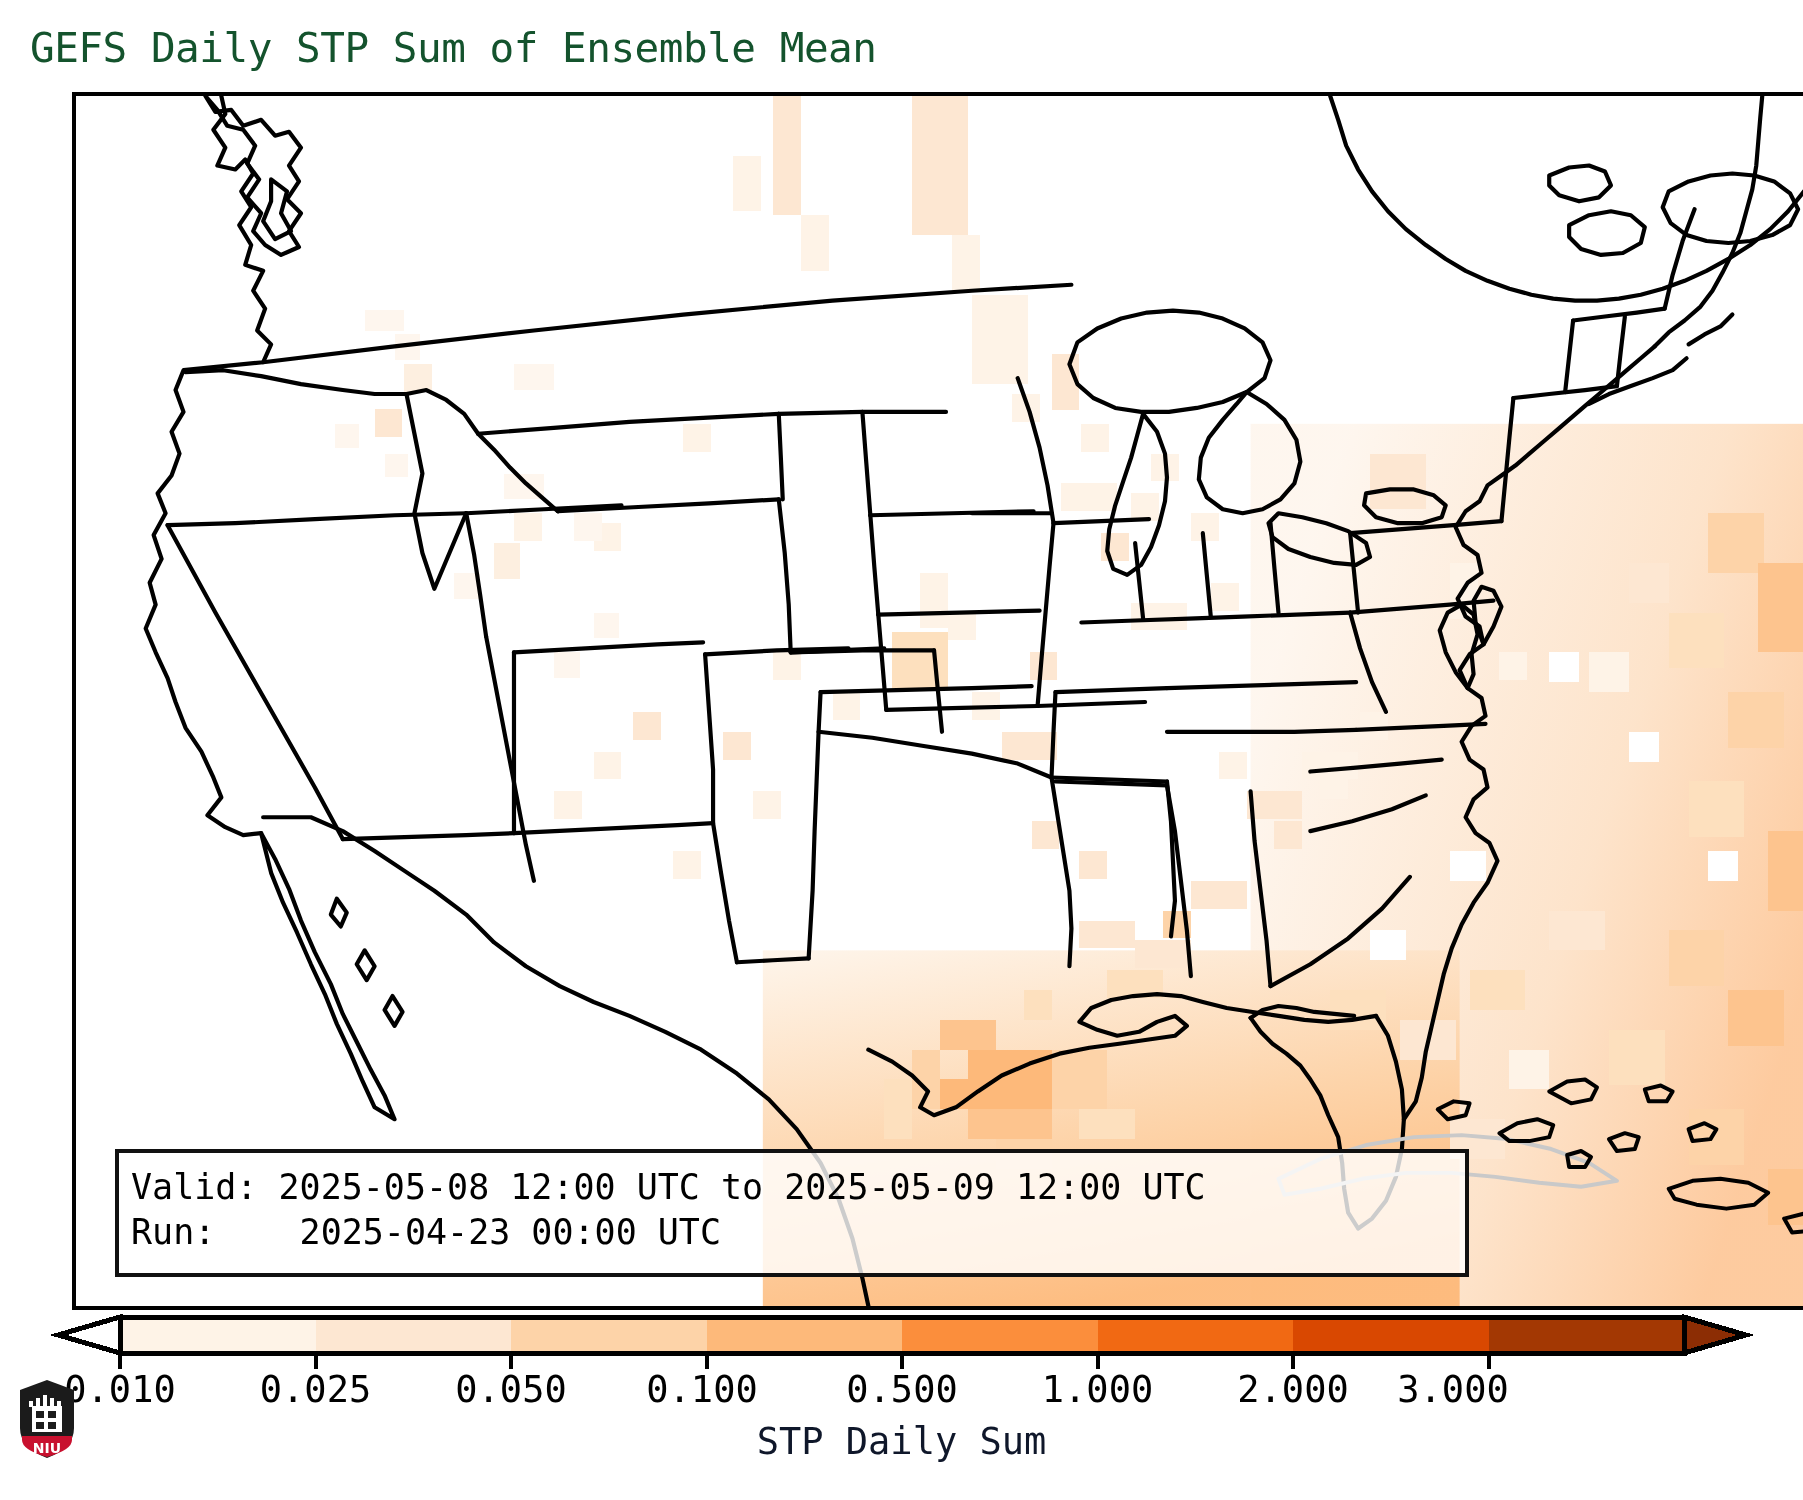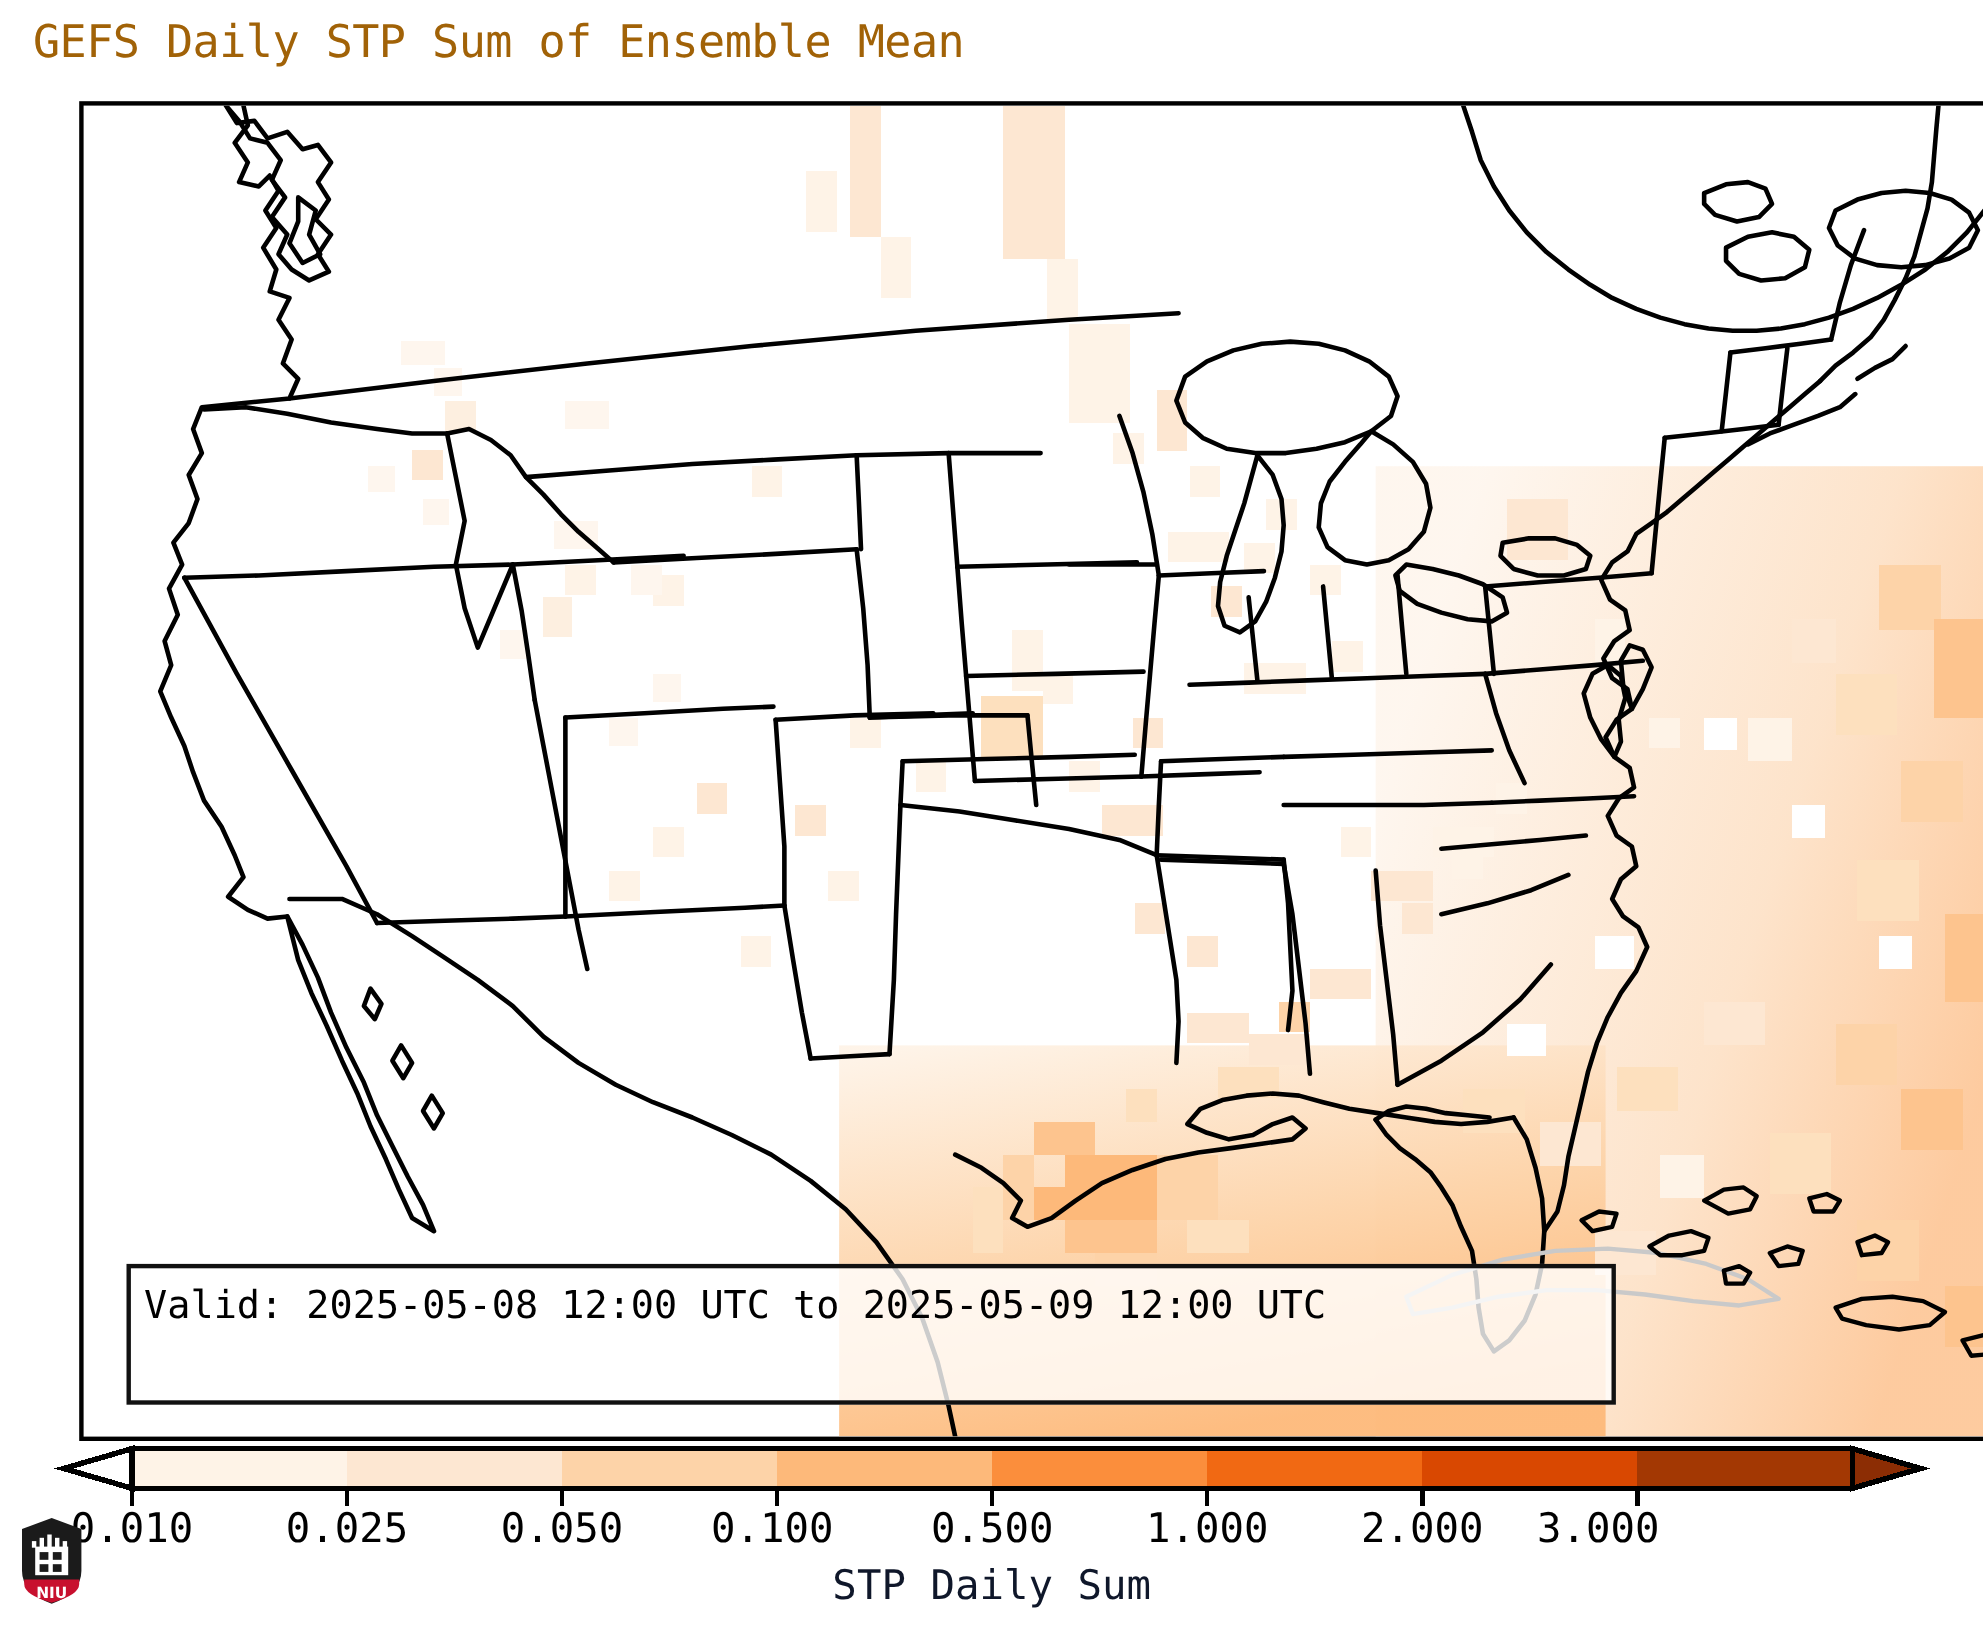--- a/index.html
+++ b/index.html
@@ -1,21 +1,21 @@
 <!DOCTYPE html>
 <html><head>
 <meta charset="utf-8">
 <style>
   html,body{margin:0;padding:0;background:#ffffff;}
   body{width:1803px;height:1500px;position:relative;
        font-family:"DejaVu Sans Mono","Liberation Mono",monospace;}
 
   #page-title{
-    position:absolute;left:30px;top:14px;
-    font-size:41px;letter-spacing:-0.5px;color:#a16207;white-space:pre;
+    position:absolute;left:30px;top:24px;
+    font-size:41px;letter-spacing:-0.5px;color:#14532d;white-space:pre;
   }
 
   
   #map-frame{
     position:absolute;left:28px;top:92px;width:1747px;height:1218px;
     border:4px solid #000;box-sizing:border-box;overflow:hidden;background:#fff;margin-left:44px;
   }
   #map-data-layer{position:absolute;left:0;top:0;width:100%;height:100%;}
   #map-geo-layer{position:absolute;left:0;top:0;width:100%;height:100%;}
 
@@ -398,20 +398,21 @@
       <path d="M1620,1040 L1636,1034 L1648,1040 L1642,1050 L1624,1052 Z"></path>
       <path d="M1600,1100 L1624,1092 L1652,1090 L1680,1094 L1700,1104
                L1686,1116 L1658,1120 L1628,1116 L1606,1110 Z"></path>
       <path d="M1716,1130 L1740,1124 L1747,1128 L1747,1142 L1724,1144 Z"></path>
       <path d="M1368,1020 L1384,1012 L1400,1014 L1396,1026 L1378,1030 Z"></path>
     </g>
   </svg>
 
   <div id="info-box">
     <div class="info-line">Valid: 2025-05-08 12:00 UTC to 2025-05-09 12:00 UTC</div>
+    <div class="info-line">Run:    2025-04-23 00:00 UTC</div>
   </div>
 </div>
 
 <div id="colorbar-wrap">
   <svg id="colorbar-svg" width="1747" height="60" viewBox="0 0 1747 60" shape-rendering="crispEdges">
 
     <polygon points="30,22 92,4 92,40" fill="#FFFFFF" stroke="#000" stroke-width="5"></polygon>
 
     <g id="cb-bands" stroke="none">
         <rect x="92" y="4" width="196.1" height="36" fill="#FEF3E7"></rect>

